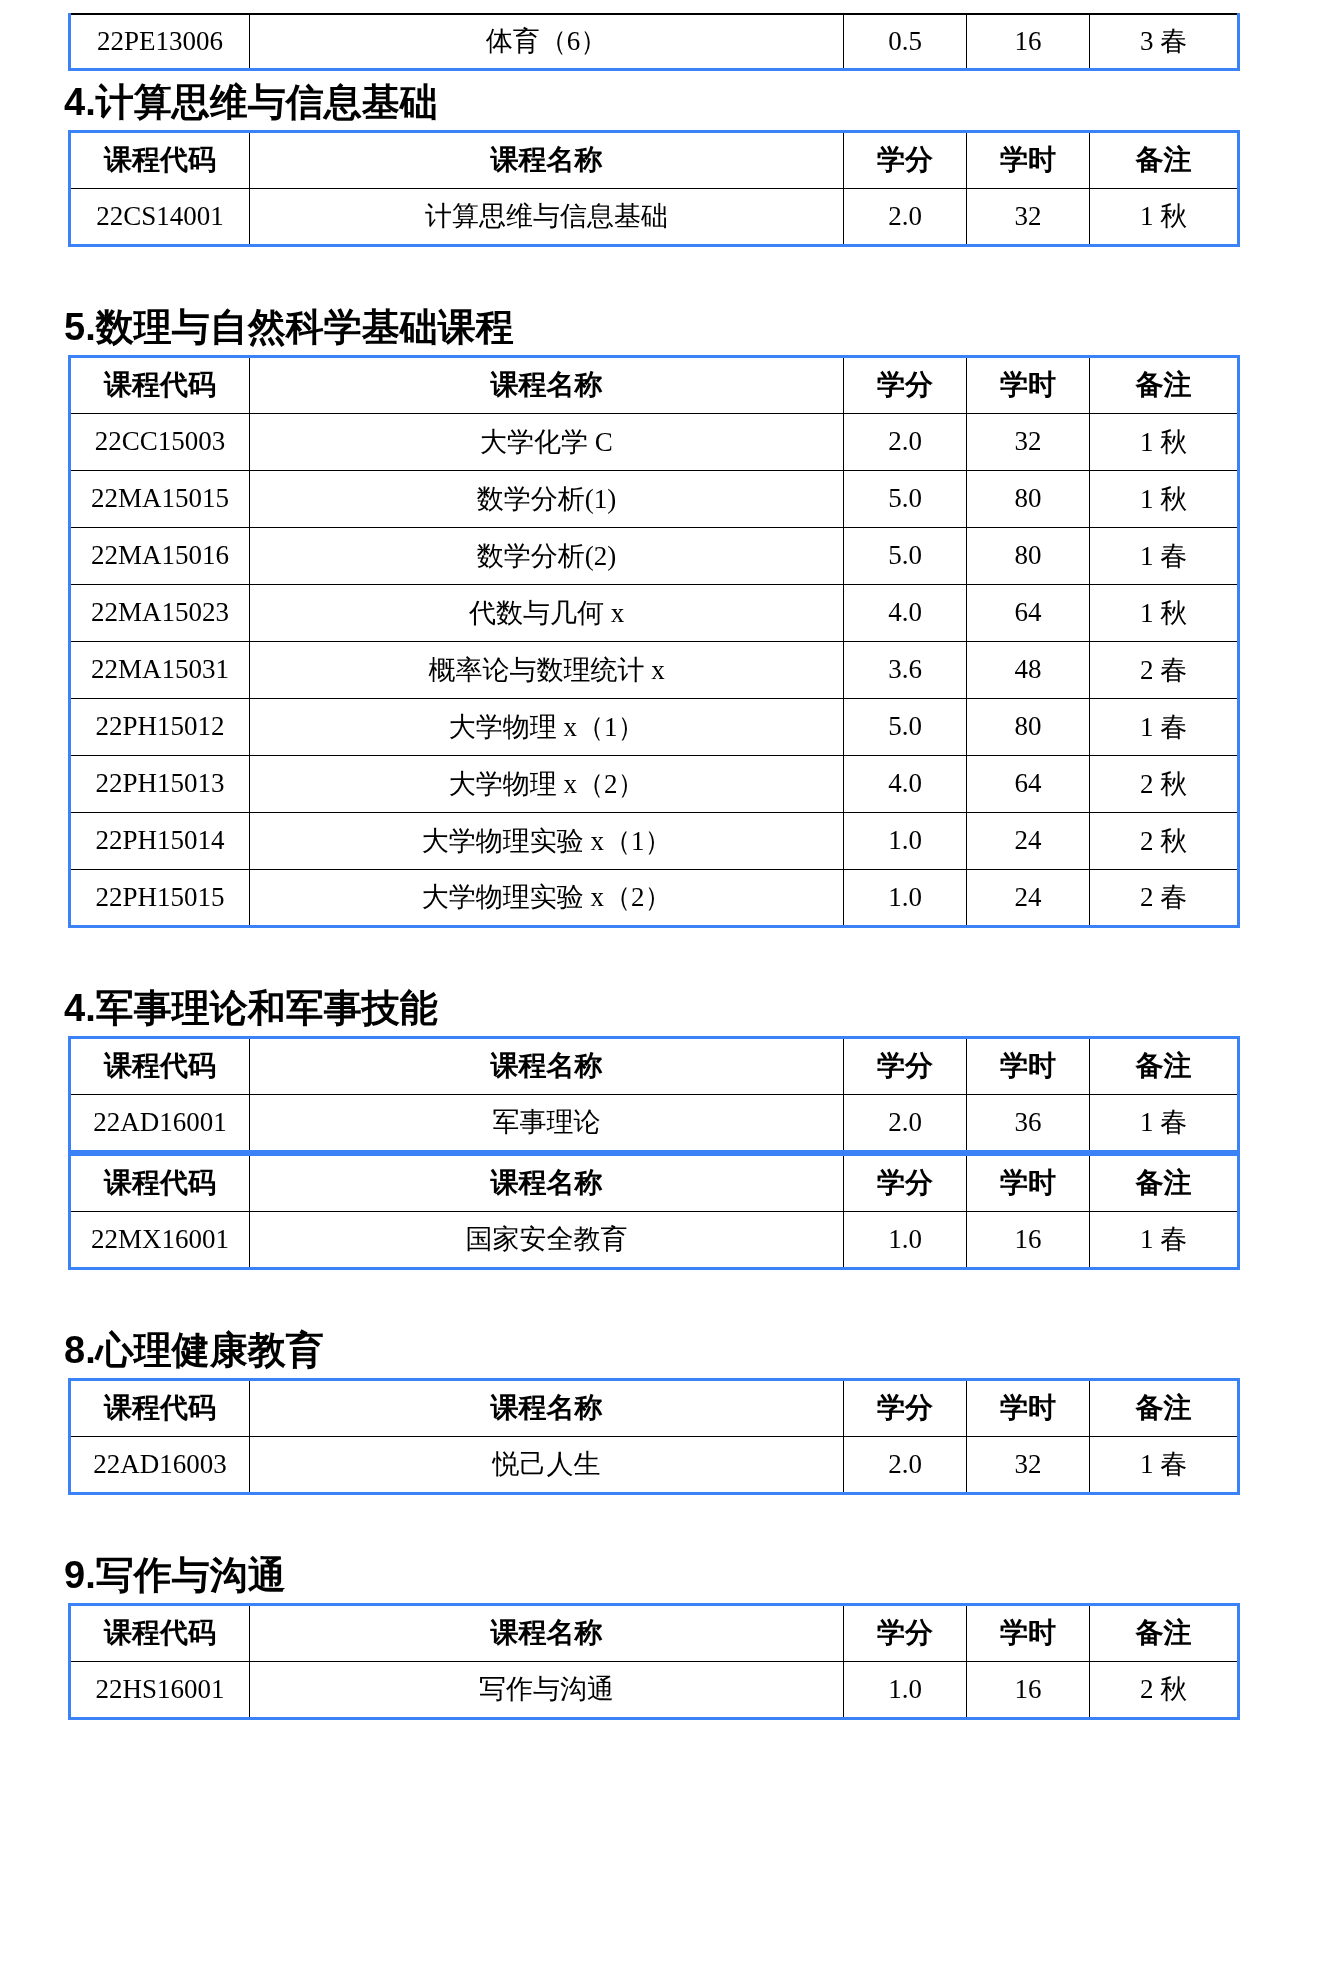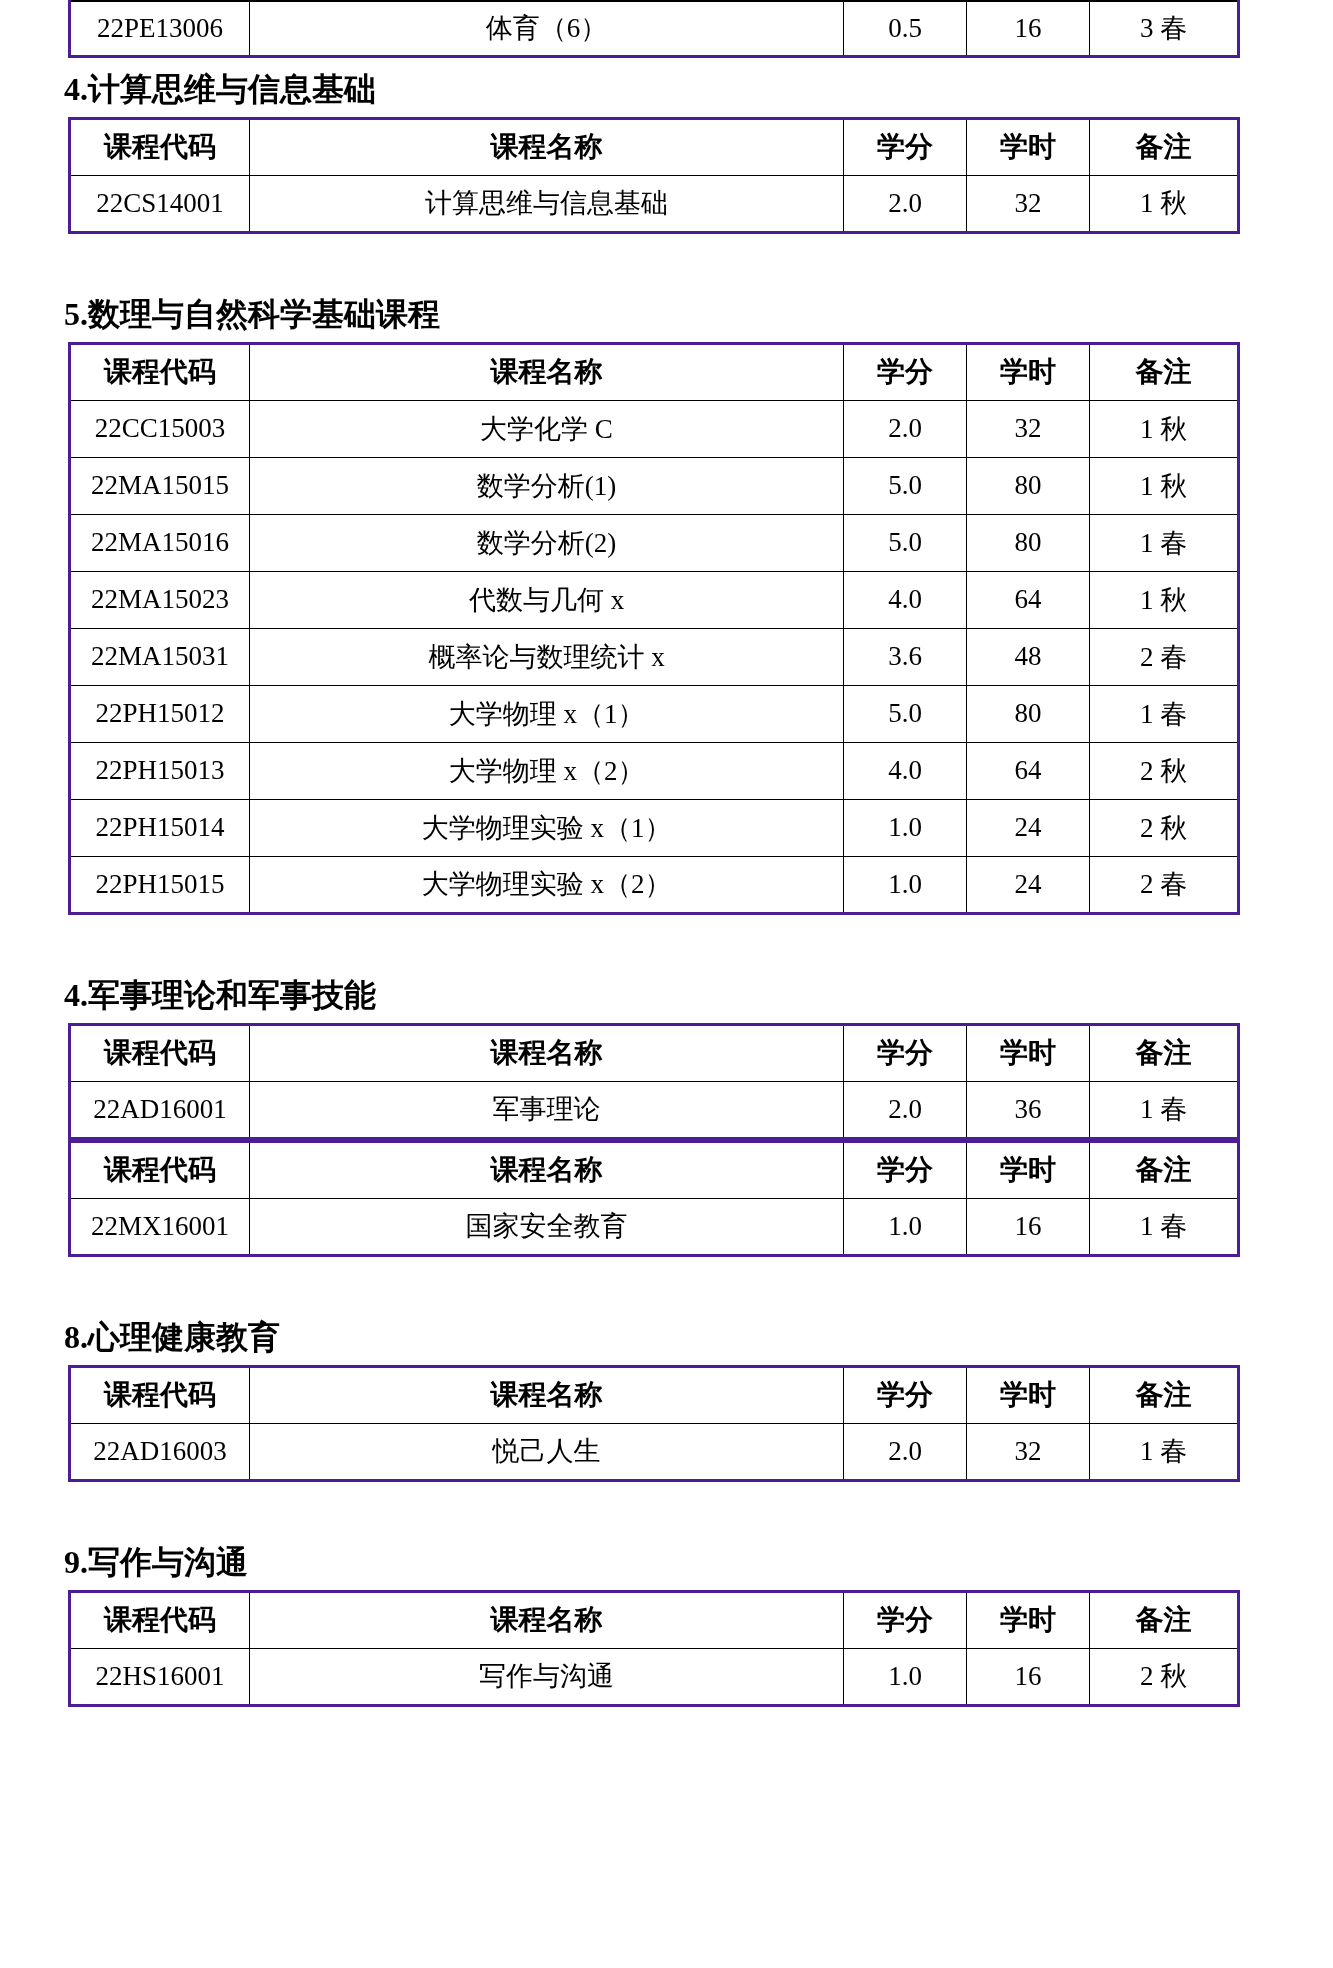--- a/index.html
+++ b/index.html
@@ -10,27 +10,27 @@
     height: 1968px;
     background: #ffffff;
     color: #000000;
     font-family: "Liberation Serif", "DejaVu Serif", serif;
     overflow: hidden;
   }
   .content {
     margin-left: 68px;
     width: 1169px;
   }
-  .continuation-wrap { }
+  .continuation-wrap { padding-top: 13px; }
 
   table.course-table {
     border-collapse: collapse;
     table-layout: fixed;
     width: 1169px;
-    border: 3px solid #4c1d95;
+    border: 3px solid #3b82f6;
     background: #fff;
   }
   table.course-table.continuation { border-top: 2px solid #000; }
 
   col.c-code    { width: 180px; }
   col.c-name    { width: 594px; }
   col.c-credits { width: 123px; }
   col.c-hours   { width: 123px; }
   col.c-remark  { width: 149px; }
 
@@ -45,23 +45,23 @@
   }
   th {
     font-family: "Liberation Sans", "DejaVu Sans", sans-serif;
     font-weight: bold;
     font-size: 28px;
   }
   td { font-size: 27px; }
   table.continuation td { height: 55px; }
 
   .section-title {
-    font-family: Liberation Serif, serif;
+    font-family: Liberation Sans, sans-serif;
     font-weight: bold;
-    font-size: 32px;
+    font-size: 38px;
     line-height: 32px;
     margin: 64px 0 12px -4px;
     color: #000;
   }
   .section:first-of-type .section-title { margin-top: 15px; }
 </style>
 </head>
 <body>
 
 <div class="content">

